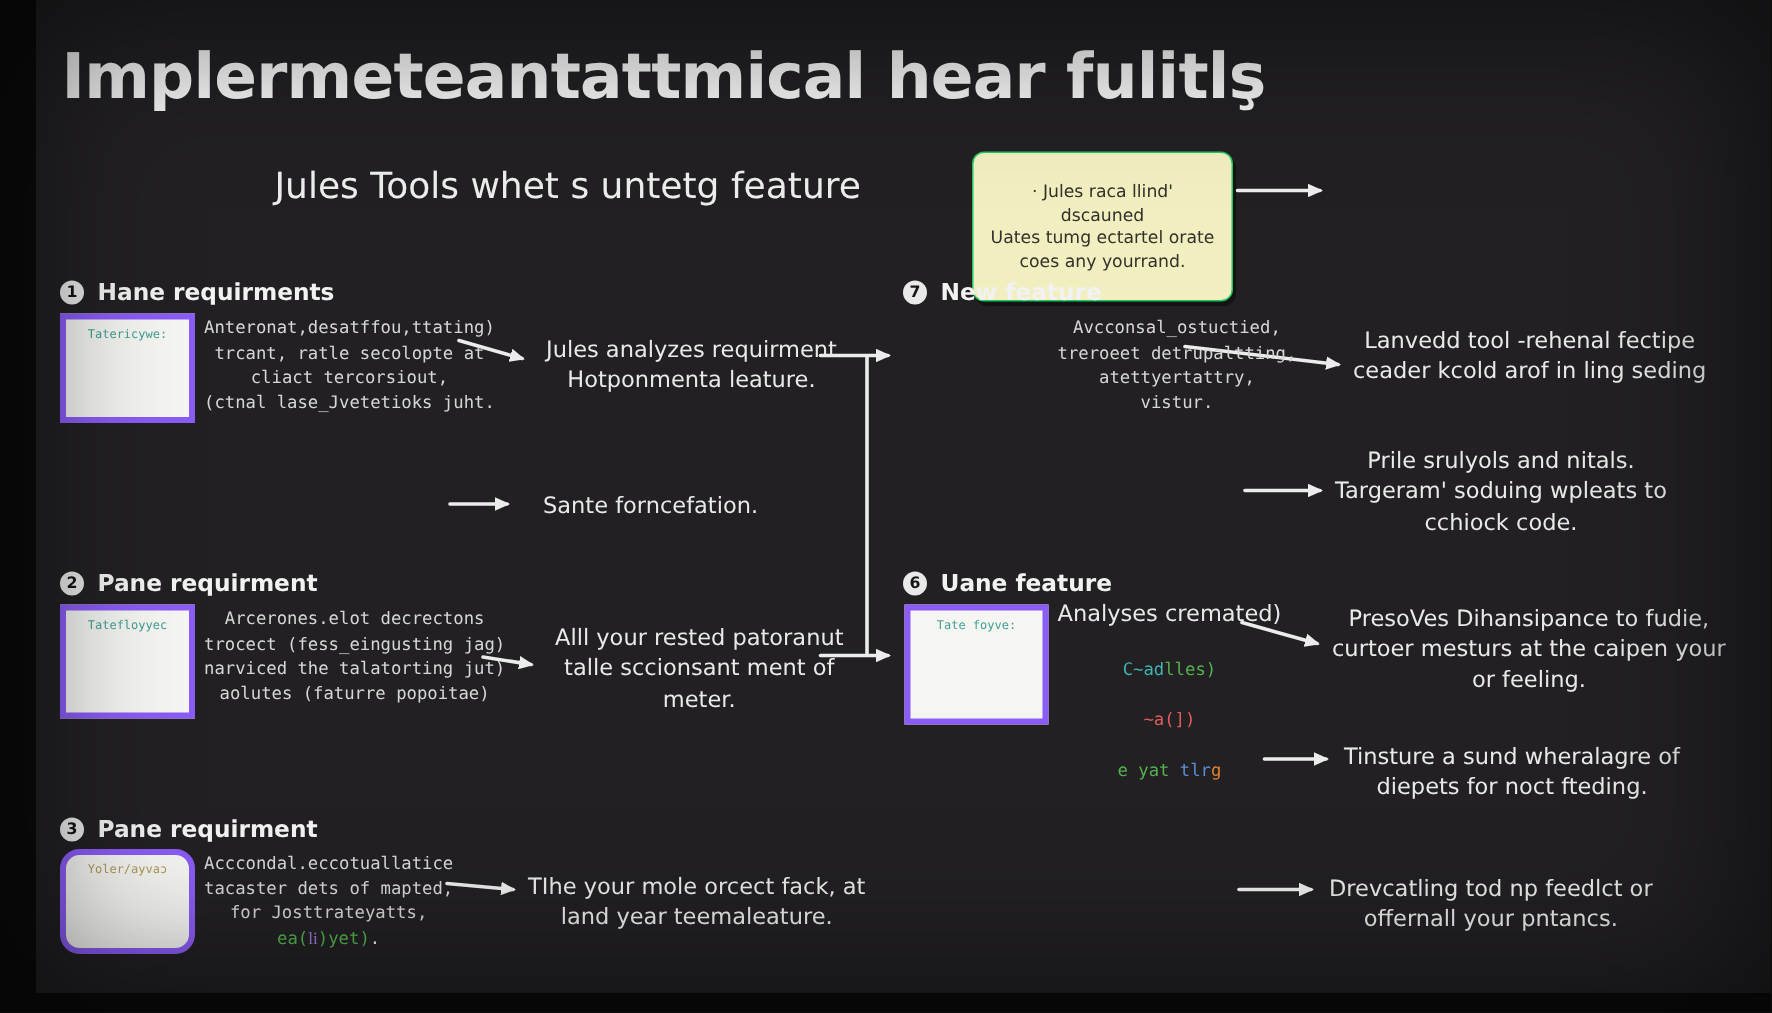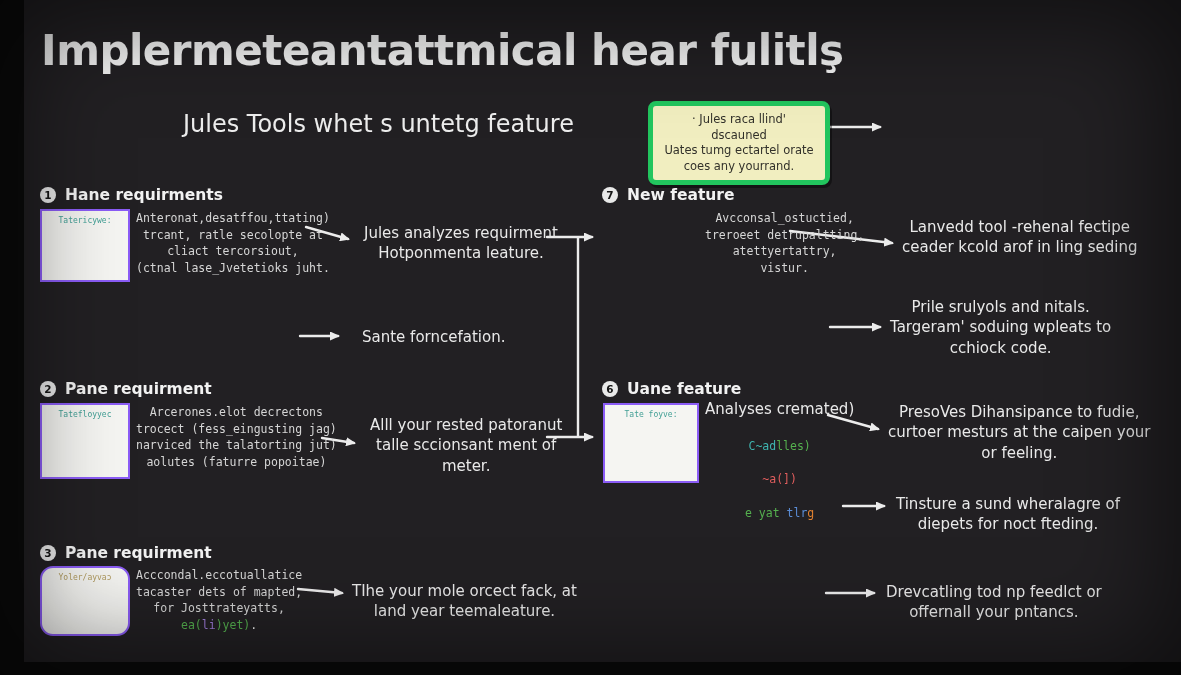--- a/index.html
+++ b/index.html
@@ -14,50 +14,50 @@
   }
   .abs{position:absolute;}
   .edge{position:absolute;background:#0b0b0b;}
   .edge.left{left:0;top:0;width:24px;height:675px;}
   .edge.bottom{left:0;top:662px;width:1181px;height:13px;}
   .title{
     margin:0;font-size:42px;font-weight:600;letter-spacing:-.5px;color:#f4f4f4;
   }
   .subtitle{font-size:24px;font-weight:500;color:#ededed;}
   .note{
-    background:#f1eec0;border:5px solid #22c55e;border-radius:8px;
-    padding:6px 11px;color:#32312a;font-size:11.5px;line-height:1.35;
+    background:#f1eec0;border:1px solid #22c55e;border-radius:8px;
+    padding:18px 11px;color:#32312a;font-size:11.5px;line-height:1.35;
     box-shadow:2px 3px 0 rgba(0,0,0,.4);
   }
   .pre{white-space:pre-line;}
   .sechead{display:flex;align-items:center;gap:9px;font-size:15.5px;font-weight:bold;color:#f2f2f2;}
   .num{
     width:16px;height:16px;border-radius:50%;background:#e9e9e9;color:#161616;
     font-size:10.5px;font-weight:bold;display:flex;align-items:center;justify-content:center;flex:0 0 16px;
   }
   .whitebox{
-    background:#f5f5f2;border:2px solid #8b5cf6;box-sizing:border-box;
+    background:#f5f5f2;border:4px solid #8b5cf6;box-sizing:border-box;
   }
   .boxlabel{
     font-family:"DejaVu Sans Mono",monospace;font-size:8px;letter-spacing:0;
     padding:5px 6px;display:block;
   }
   .teal-label{color:#43a096;}
   .khaki-label{color:#b09a5e;}
   .code{
     font-family:"DejaVu Sans Mono",monospace;font-size:11.5px;line-height:1.45;
     color:#d6d6d6;white-space:pre-line;
   }
   .ann{font-size:15px;line-height:1.35;color:#e9e9e9;white-space:pre-line;}
   .teal{color:#3fb5b0;}
   .green{color:#55b04f;}
   .red{color:#e05d5d;}
   .blue{color:#5b8dd6;}
   .orange{color:#e08030;}
-  .purple{color:#9d7bd8;}
+  .purple{color:#9d7bd8;font-family:Liberation Serif, serif;}
   .white{color:#e9e9e9;}
   svg.overlay{position:absolute;left:0;top:0;pointer-events:none;}
 </style>
 </head>
 <body>
 
 <div class="canvas">
 
   <div class="edge left"></div>
   <div class="edge bottom"></div>

